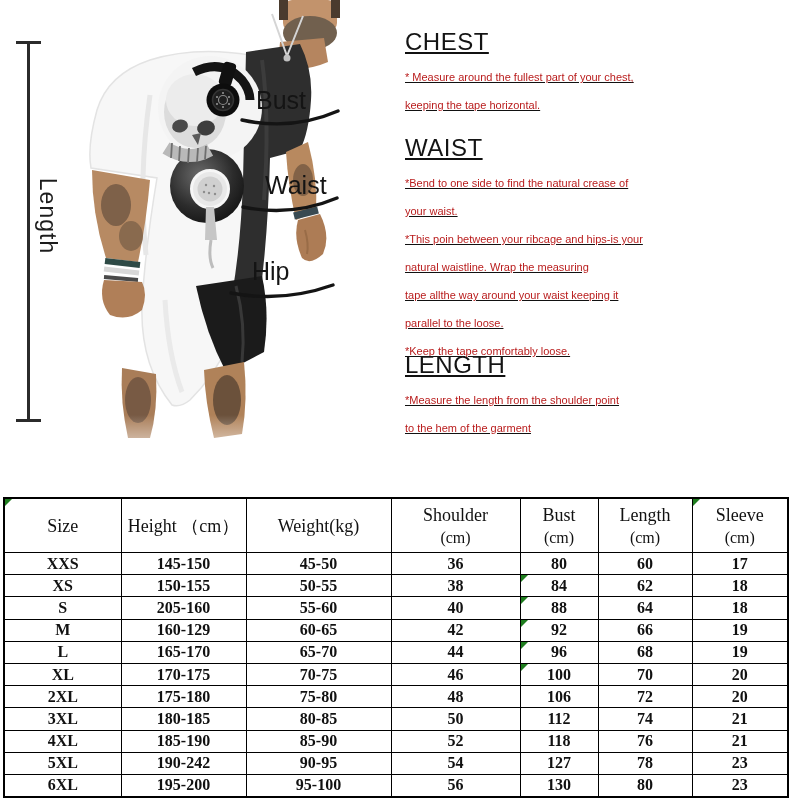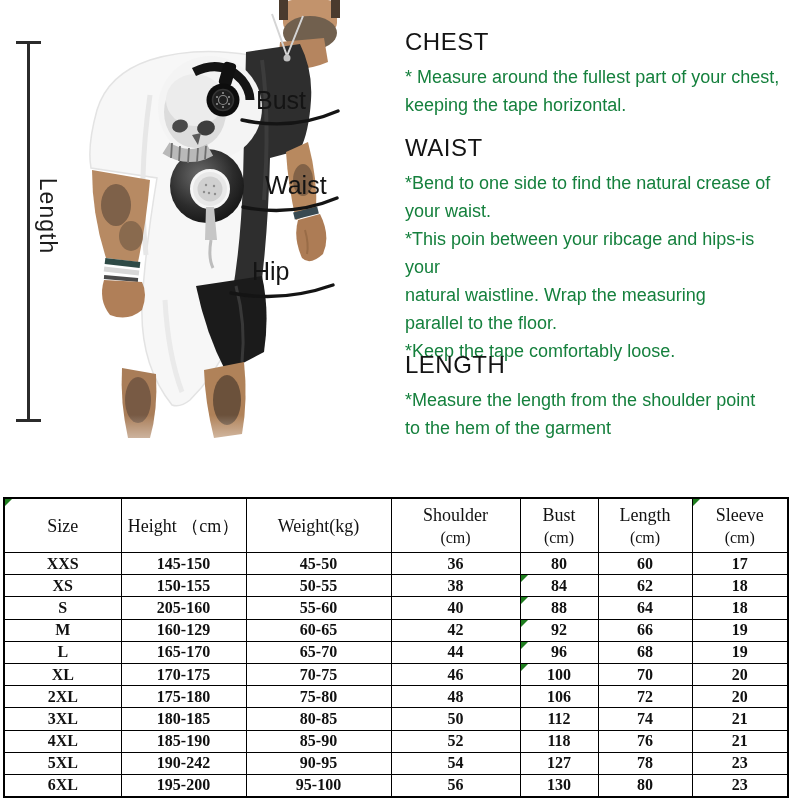--- a/index.html
+++ b/index.html
@@ -17,23 +17,23 @@
   .len-cap.bot{top:419px;}
   .len-label{position:absolute;left:47px;top:216px;transform:translate(-50%,-50%) rotate(90deg);
              white-space:nowrap;font-size:23px;color:#1c1c1c;letter-spacing:1px;}
 
   .ann{position:absolute;font-size:25px;color:#141414;}
   .ann-bust{left:256px;top:86px;}
   .ann-waist{left:265px;top:171px;}
   .ann-hip{left:252px;top:257px;text-align:right;}
 
   
-  .inst{position:absolute;left:405px;width:380px;}
+  .inst{position:absolute;left:405px;width:380px;text-decoration:underline;}
   .inst h2{margin:0 0 7px 0;font-size:24px;font-weight:400;color:#141414;letter-spacing:.5px;}
-  .inst .line{font-size:18px;line-height:28px;color:#15803d;}
+  .inst .line{font-size:11px;line-height:28px;color:#b91c1c;}
   .sec-chest{top:28px;}
   .sec-waist{top:134px;}
   .sec-length{top:351px;}
 
   
   .size-table{position:absolute;left:3px;top:497px;width:784px;border-collapse:collapse;
               table-layout:fixed;font-family:"Liberation Serif",serif;}
   .size-table,.size-table th,.size-table td{border:1.6px solid #000;}
   .size-table{border-width:2.6px;}
   .size-table th{height:53px;font-weight:400;font-size:18px;padding:0;position:relative;}
@@ -168,21 +168,22 @@
     <div class="line">* Measure around the fullest part of your chest,</div>
     <div class="line">keeping the tape horizontal.</div>
   </section>
 
   <section class="inst sec-waist">
     <h2>WAIST</h2>
     <div class="line">*Bend to one side to find the natural crease of</div>
     <div class="line">your waist.</div>
     <div class="line">*This poin between your ribcage and hips-is your</div>
     <div class="line">natural waistline. Wrap the measuring</div>
-    <div class="line">parallel to the floor.</div>
+    <div class="line">tape allthe way around your waist keeping it</div>
+    <div class="line">parallel to the loose.</div>
     <div class="line">*Keep the tape comfortably loose.</div>
   </section>
 
   <section class="inst sec-length">
     <h2>LENGTH</h2>
     <div class="line">*Measure the length from the shoulder point</div>
     <div class="line">to the hem of the garment</div>
   </section>
 
   <table class="size-table">

